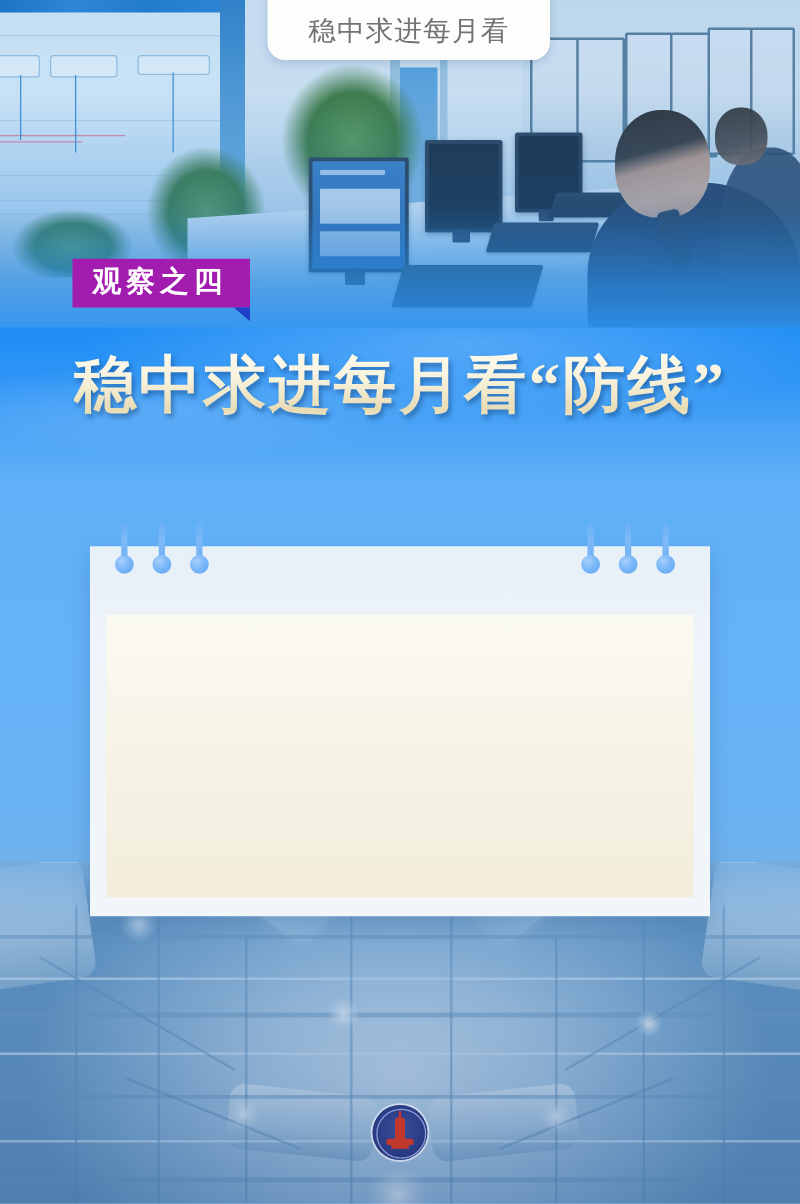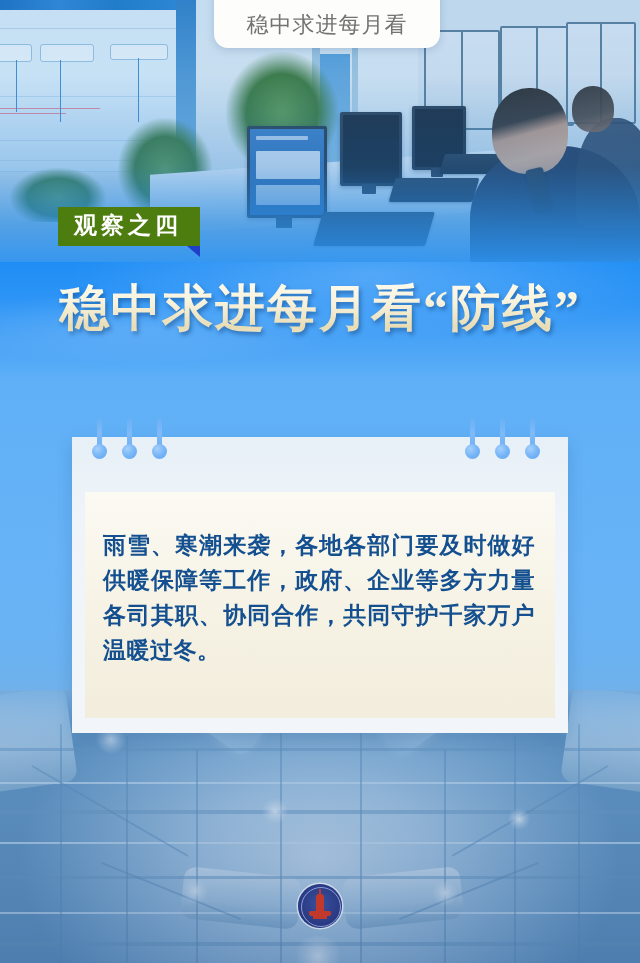--- a/index.html
+++ b/index.html
@@ -187,21 +187,21 @@
     white-space: nowrap;
   }
 
   
   .obs-tag {
     position: absolute;
     left: 58px; top: 207px;
     z-index: 7;
   }
   .obs-tag .body {
-    background: #4d7c0f;
+    background: #a21caf;
     padding: 6px 18px 7px 16px;
     display: inline-block;
   }
   .obs-tag .body .txt {
     font-family: "Liberation Serif", serif;
     font-size: 23px;
     font-weight: bold;
     color: #ffffff;
     letter-spacing: 4px;
     white-space: nowrap;
@@ -566,21 +566,20 @@
   </div>
   <div class="pin" style="left:498px; top:418px;">
     <div class="stem"></div>
       <div class="ball"></div>
   </div>
   <div class="pin" style="left:528px; top:418px;">
     <div class="stem"></div>
       <div class="ball"></div>
   </div>
 
-  <div class="card-text">雨雪、寒潮来袭，各地各部门要及时做好供暖保障等工作，政府、企业等多方力量各司其职、协同合作，共同守护千家万户温暖过冬。</div>
 
   <div class="photo-bottom">
     <div class="pb-sky"></div>
 
     <div class="pb-duct" style="left:-40px; top:20px; width:300px; height:54px; transform:rotate(36deg); transform-origin:100% 50%;"></div>
     <div class="pb-duct" style="left:384px; top:20px; width:300px; height:54px; transform:rotate(-36deg); transform-origin:0% 50%;"></div>
 
     <div class="pb-tank" style="left:-58px; top:4px; width:130px; height:96px; transform:rotate(-8deg);"></div>
     <div class="pb-tank" style="left:566px; top:4px; width:130px; height:96px; transform:rotate(8deg);"></div>
     <div class="pb-tank" style="left:182px; top:182px; width:118px; height:52px; transform:rotate(6deg);"></div>

